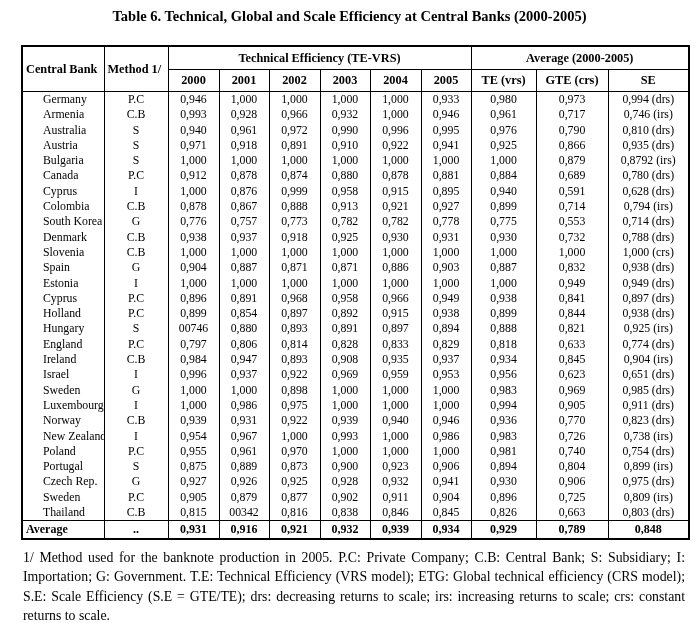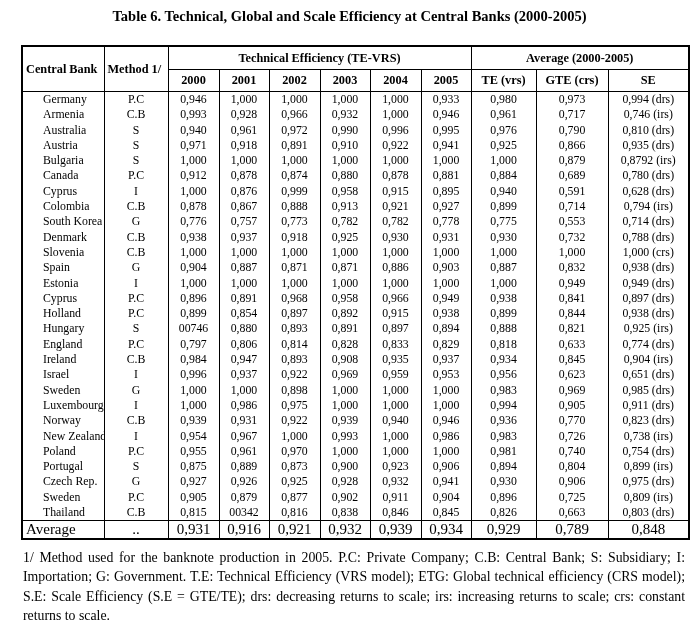--- a/index.html
+++ b/index.html
@@ -27,22 +27,23 @@
   }
   thead tr.r1 th { height:22px; }
   thead tr.r2 th { height:21px; }
   thead th.left { text-align:left; padding-left:3px; }
   tbody td {
     font-size:11.8px; line-height:15.3px; height:15.3px; text-align:center;
     border-top:0; border-bottom:0;
   }
   tbody td.left { text-align:left; padding-left:20px; }
   tfoot td {
-    font-size:15px; line-height:16.5px; height:16.5px; text-align:center;
+    font-size:12px; line-height:16.5px; height:16.5px; text-align:center;
     border-top:1.5px solid #000;
+    font-weight:bold;
   }
   tfoot td.left { text-align:left; padding-left:3px; }
   .notes {
     position:absolute; left:15px; top:540px; width:678px;
     font-size:13.8px; line-height:19.4px;
   }
   .notes p { margin:8px; }
   .notes .justify { text-align:justify; }
 </style>
 </head>

